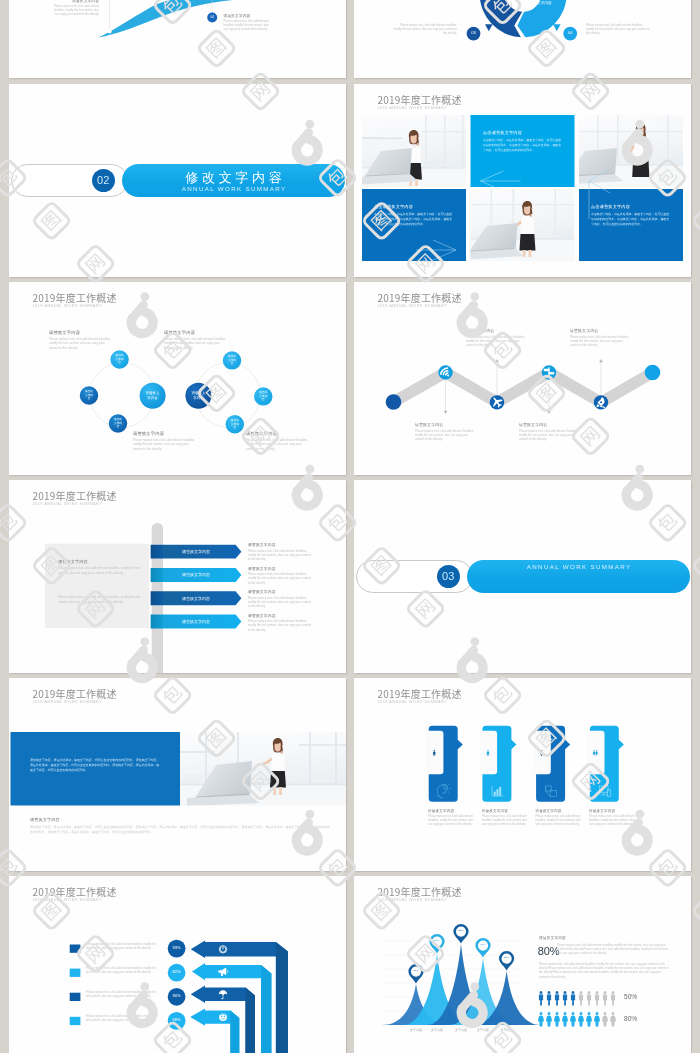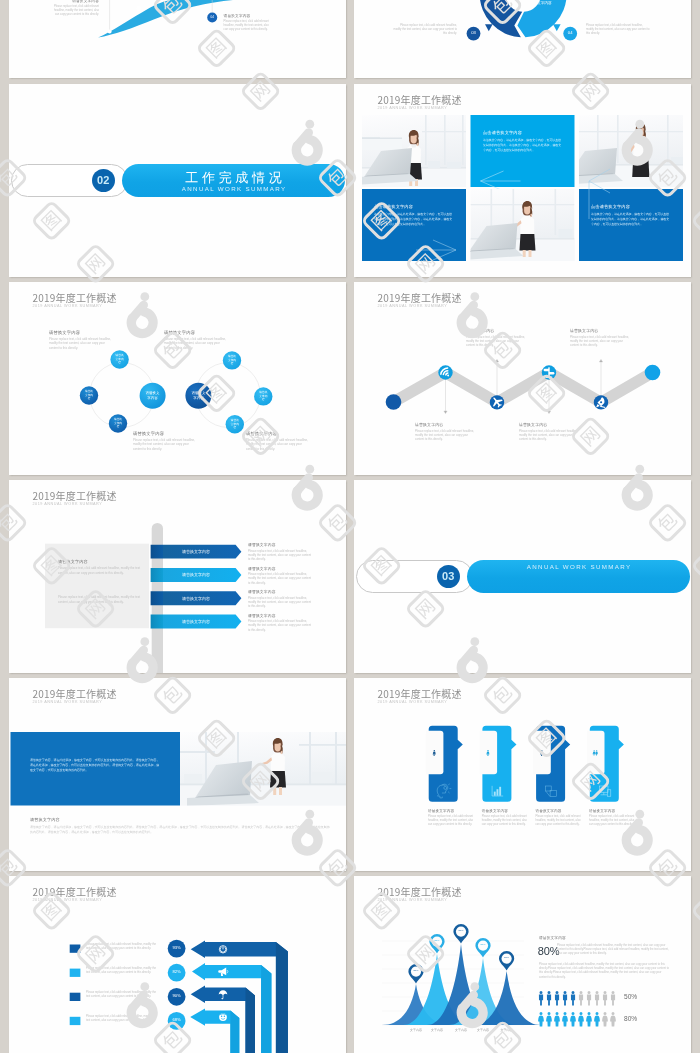--- a/index.html
+++ b/index.html
@@ -30,21 +30,21 @@
   .cir{position:absolute;border-radius:50%;display:flex;align-items:center;justify-content:center;
        color:#fff;text-align:center;line-height:1.15;}
 
   
   .sd-outline{position:absolute;left:1.6px;top:80px;width:117px;height:33.4px;border-radius:999px;
               border:0.55px solid #c9c9c9;box-sizing:border-box;background:#fff;}
   .sd-bar{position:absolute;left:113px;top:79.7px;width:223px;height:33.1px;border-radius:999px;
           background:linear-gradient(180deg,#1fb4f0 0%,#10a4e6 55%,#0ea0e4 100%);}
   .sd-num{position:absolute;left:82.8px;top:84.6px;width:23px;height:23px;border-radius:50%;
           background:#0a64ae;display:flex;align-items:center;justify-content:center;
-          color:#c9eaf8;font-size:11px;letter-spacing:.3px;font-weight:700;}
+          color:#c9eaf8;font-size:11px;letter-spacing:.3px;font-weight:400;}
   .sd-txt{position:absolute;left:113px;top:84.5px;width:223px;text-align:center;color:#fff;}
   .sd-txt .cn{font-size:13px;letter-spacing:3.7px;font-weight:400;text-indent:3.7px;}
   .wmtx{fill:#e0e0e0;stroke:none;font-size:18px;text-anchor:middle;
         font-family:"Noto Sans CJK SC","Liberation Sans",sans-serif;}
   .wm{position:absolute;left:0;top:0;width:700px;height:1053px;pointer-events:none;z-index:50;}
   .xlab{position:absolute;font-size:3px;color:#9a9a9a;text-align:center;white-space:nowrap;}
   .sd-txt .en{font-size:6.2px;letter-spacing:1.35px;margin-top:-1.2px;color:#d8f0fc;text-indent:1.35px;}
 </style>
 </head>
 <body>
@@ -112,21 +112,21 @@
   </div>
 
   <div class="slide" style="left:9px;top:84px;">
    <div class="sl">
     <div class="sd-outline"></div>
     <div class="sd-bar"></div>
     <div class="sd-num">
       <span>02</span>
     </div>
     <div class="sd-txt">
-      <div class="cn">工作完成情况</div>
+      <div class="cn">修改文字内容</div>
       <div class="en">ANNUAL WORK SUMMARY</div>
     </div>
    </div>
   </div>
 
   <div class="slide" style="left:354px;top:84px;">
    <div class="sl">
     <div class="hd">
       <div class="cn">2019年度工作概述</div>
       <div class="en">2019 ANNUAL WORK SUMMARY</div>

